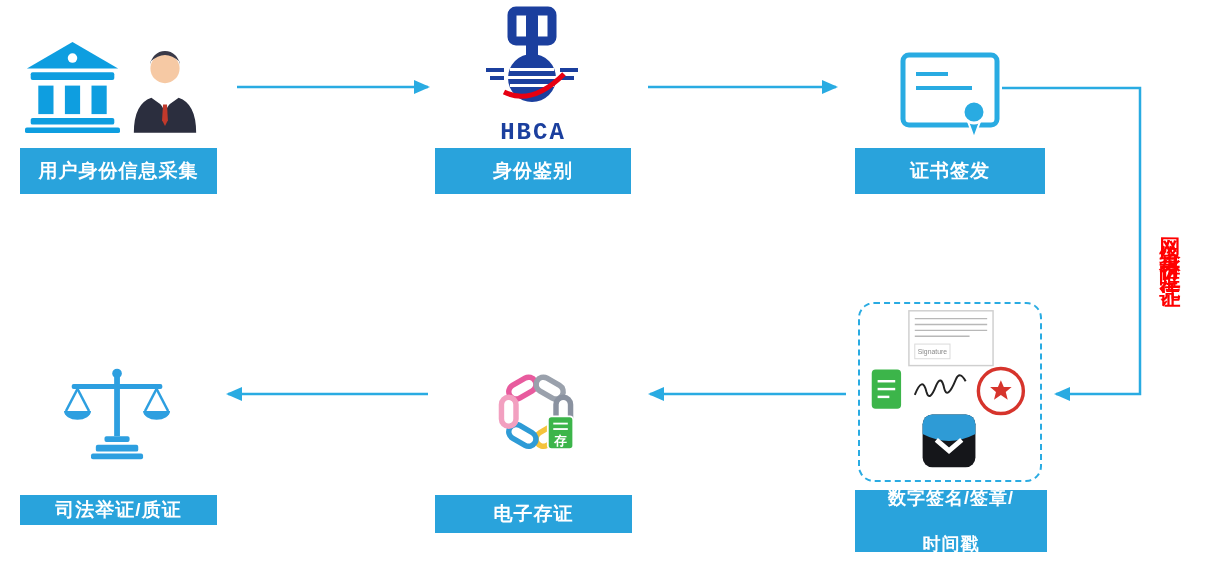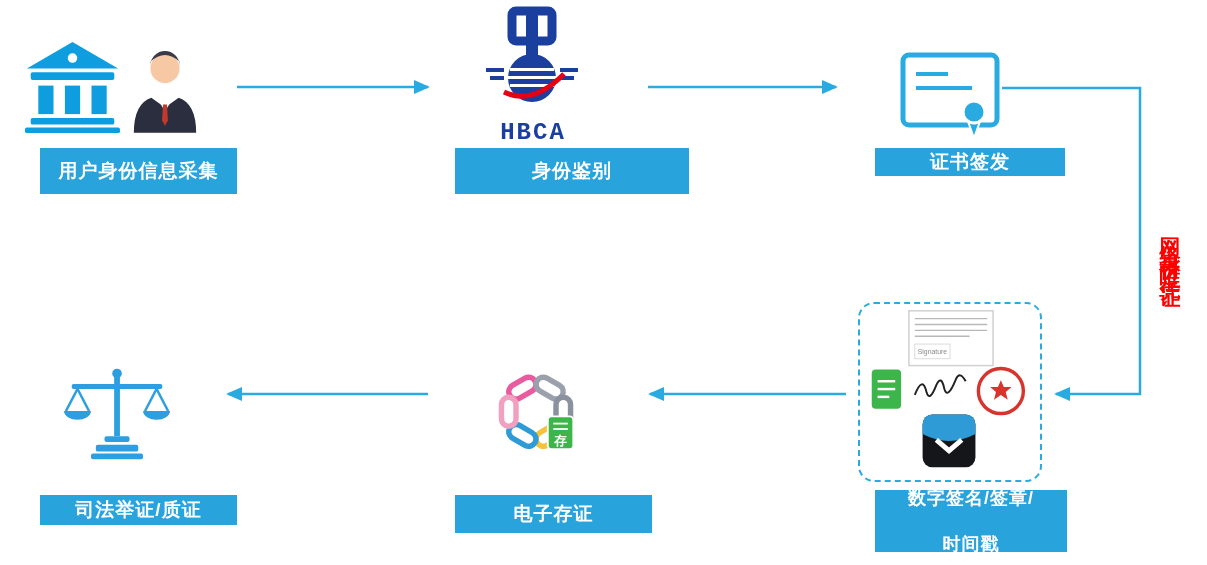--- a/index.html
+++ b/index.html
@@ -16,21 +16,20 @@
     color:#ffffff;
     font-weight:bold;
     font-size:19px;
     display:flex;
     flex-direction:column;
     align-items:center;
     justify-content:center;
     text-align:center;
     line-height:1.35;
     letter-spacing:1px;
-    margin-left:20px;
   }
   .node-label.two-line { font-size:18px;gap:21px; }
 
   .icon-box { position:absolute;font-family:Liberation Mono, monospace; }
 
   .side-note {
     position:absolute;
     left:1150px; top:124px;
     width:34px; height:250px;
     color:#FF0000;
@@ -104,34 +103,34 @@
       <rect x="22" y="70" width="14" height="4" fill="#1B3F9E"></rect>
       <rect x="92" y="62" width="18" height="4" fill="#1B3F9E"></rect>
       <rect x="92" y="70" width="14" height="4" fill="#1B3F9E"></rect>
       <rect x="42" y="62" width="44" height="3" fill="#ffffff"></rect>
       <rect x="40" y="70" width="48" height="3" fill="#ffffff"></rect>
       <rect x="42" y="78" width="44" height="3" fill="#ffffff"></rect>
       <path d="M36,86 Q64,100 96,68" stroke="#E60012" stroke-width="5" fill="none"></path>
       <text x="65" y="133" text-anchor="middle" font-size="24" font-weight="bold" fill="#1B3F9E" letter-spacing="2">HBCA</text>
     </svg>
   </div>
-  <div class="node-label" style="left:435px; top:148px; width:234px; height:46px;">
+  <div class="node-label" style="left:435px; top:148px; width:196px; height:46px;">
     <span>身份鉴别</span>
   </div>
 
   <div class="icon-box" style="left:900px; top:52px; width:100px; height:88px;">
     <svg width="100" height="88" viewBox="0 0 100 88">
       <rect x="3" y="3" width="94" height="70" rx="6" fill="#ffffff" stroke="#29ABE2" stroke-width="5"></rect>
       <line x1="16" y1="22" x2="48" y2="22" stroke="#29ABE2" stroke-width="4"></line>
       <line x1="16" y1="36" x2="72" y2="36" stroke="#29ABE2" stroke-width="4"></line>
       <polygon points="66,64 74,86 82,64" fill="#29ABE2" stroke="#ffffff" stroke-width="2"></polygon>
       <circle cx="74" cy="60" r="11" fill="#29ABE2" stroke="#ffffff" stroke-width="3"></circle>
     </svg>
   </div>
-  <div class="node-label" style="left:855px; top:148px; width:190px; height:28px;">
+  <div class="node-label" style="left:855px; top:148px; width:190px; height:46px;">
     <span>证书签发</span>
   </div>
 
   <div class="side-note">网络身份唯一凭证</div>
 
   <div class="dashed-box">
     <svg width="180" height="176" viewBox="0 0 184 178">
 
       <g>
         <rect x="50" y="6" width="86" height="56" fill="#ffffff" stroke="#CFCFCF" stroke-width="1.5"></rect>

